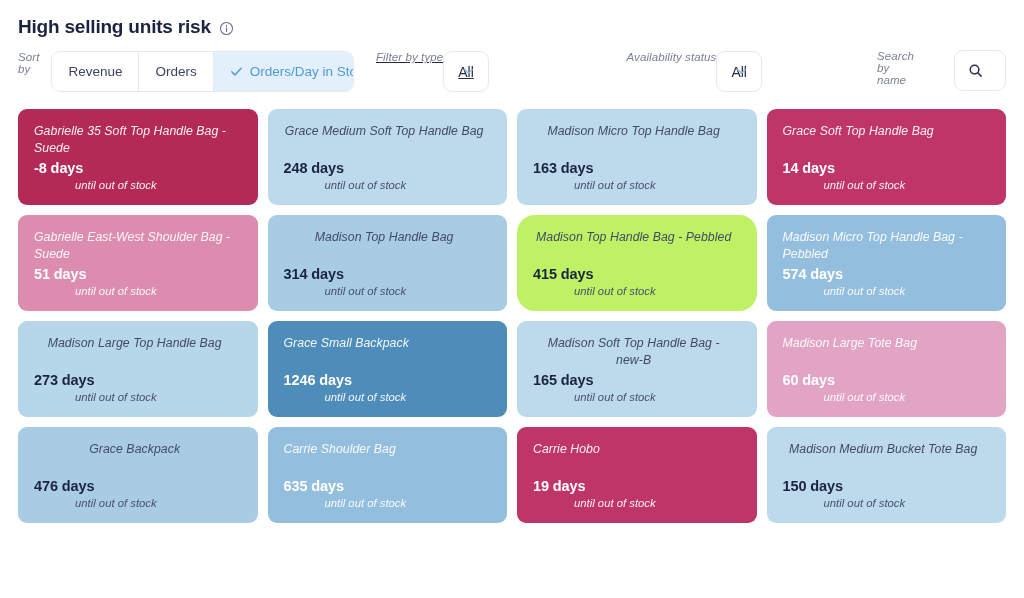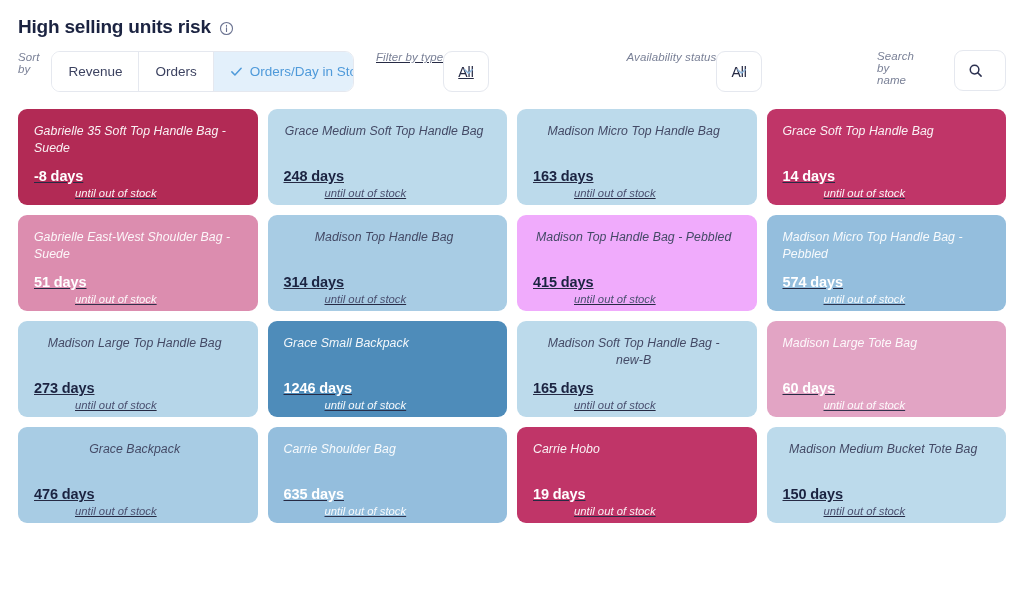--- a/index.html
+++ b/index.html
@@ -82,21 +82,21 @@
     gap: 10px 10px;
   }
   .card {
     height: 96px; border-radius: 9px; padding: 14px 16px 0 16px;
     display: flex; flex-direction: column; position: relative; cursor: pointer;
   }
   .card-title {
     font-size: 12.3px; font-style: italic; line-height: 1.35;
     letter-spacing: 0.05px; max-width: 97%;
   }
-  .card-metric { position: absolute; left: 16px; bottom: 4px; text-decoration: underline; }
+  .card-metric { position: absolute; left: 16px; bottom: 12px; }
   .card-days { font-size: 14.5px; font-weight: 700; letter-spacing: -0.1px; line-height: 1.2; }
   .card-sub { font-size: 11.3px; font-style: italic; line-height: 1.3; margin-top: 1px; margin-left: 41px; }
 
   .t-dark  .card-title { color: #444a66; text-align: center; }
   .t-dark  .card-days  { color: #1b2341; }
   .t-dark  .card-sub   { color: #4a5070; }
   .t-light .card-title { color: #ffffff; opacity: .93; }
   .t-light .card-days  { color: #ffffff; }
   .t-light .card-sub   { color: #ffffff; opacity: .93; }
 </style>
@@ -211,21 +211,21 @@
           <div class="card-sub">until out of stock</div>
         </div>
       </div>
       <div class="card t-dark" style="background: rgb(168, 204, 228);">
         <div class="card-title">Madison Top Handle Bag</div>
         <div class="card-metric">
           <div class="card-days">314 days</div>
           <div class="card-sub">until out of stock</div>
         </div>
       </div>
-      <div class="card t-dark" style="background: #f0abfc;">
+      <div class="card t-dark" style="background: #bef264; border-radius: 18px;">
         <div class="card-title">Madison Top Handle Bag - Pebbled</div>
         <div class="card-metric">
           <div class="card-days">415 days</div>
           <div class="card-sub">until out of stock</div>
         </div>
       </div>
       <div class="card t-light" style="background: rgb(148, 190, 221);">
         <div class="card-title">Madison Micro Top Handle Bag - Pebbled</div>
         <div class="card-metric">
           <div class="card-days">574 days</div>

